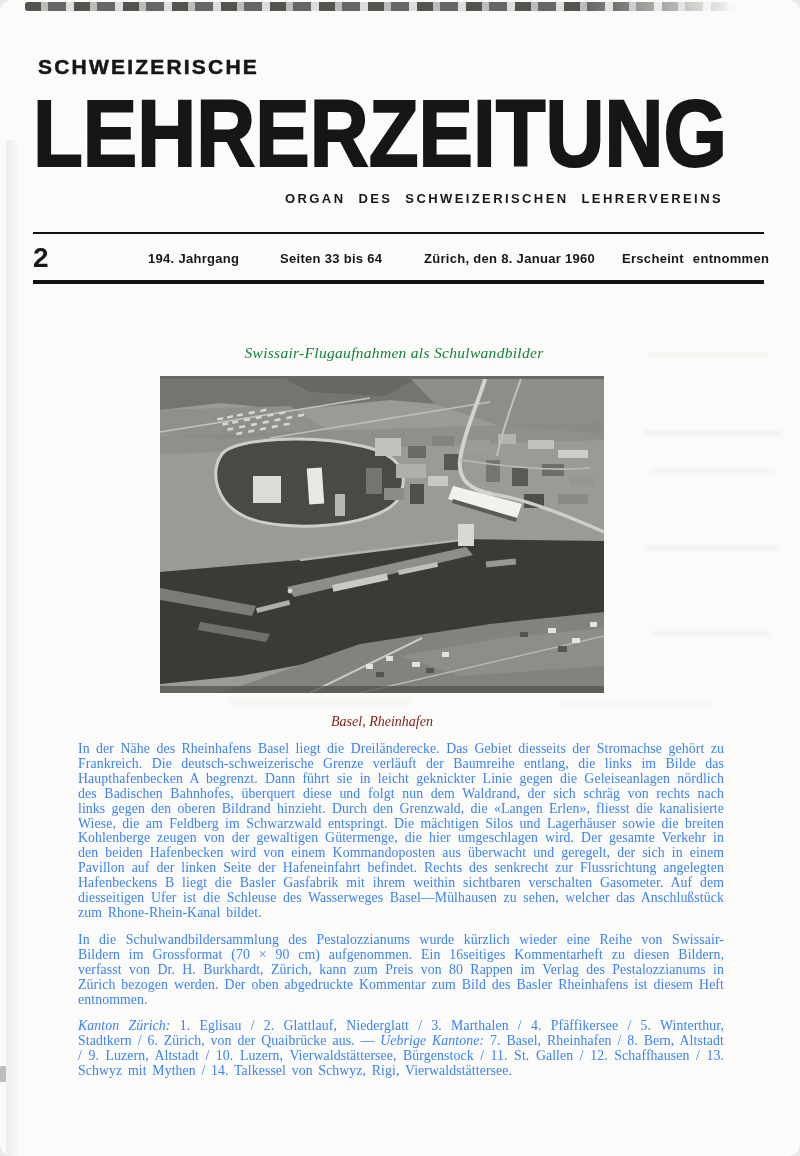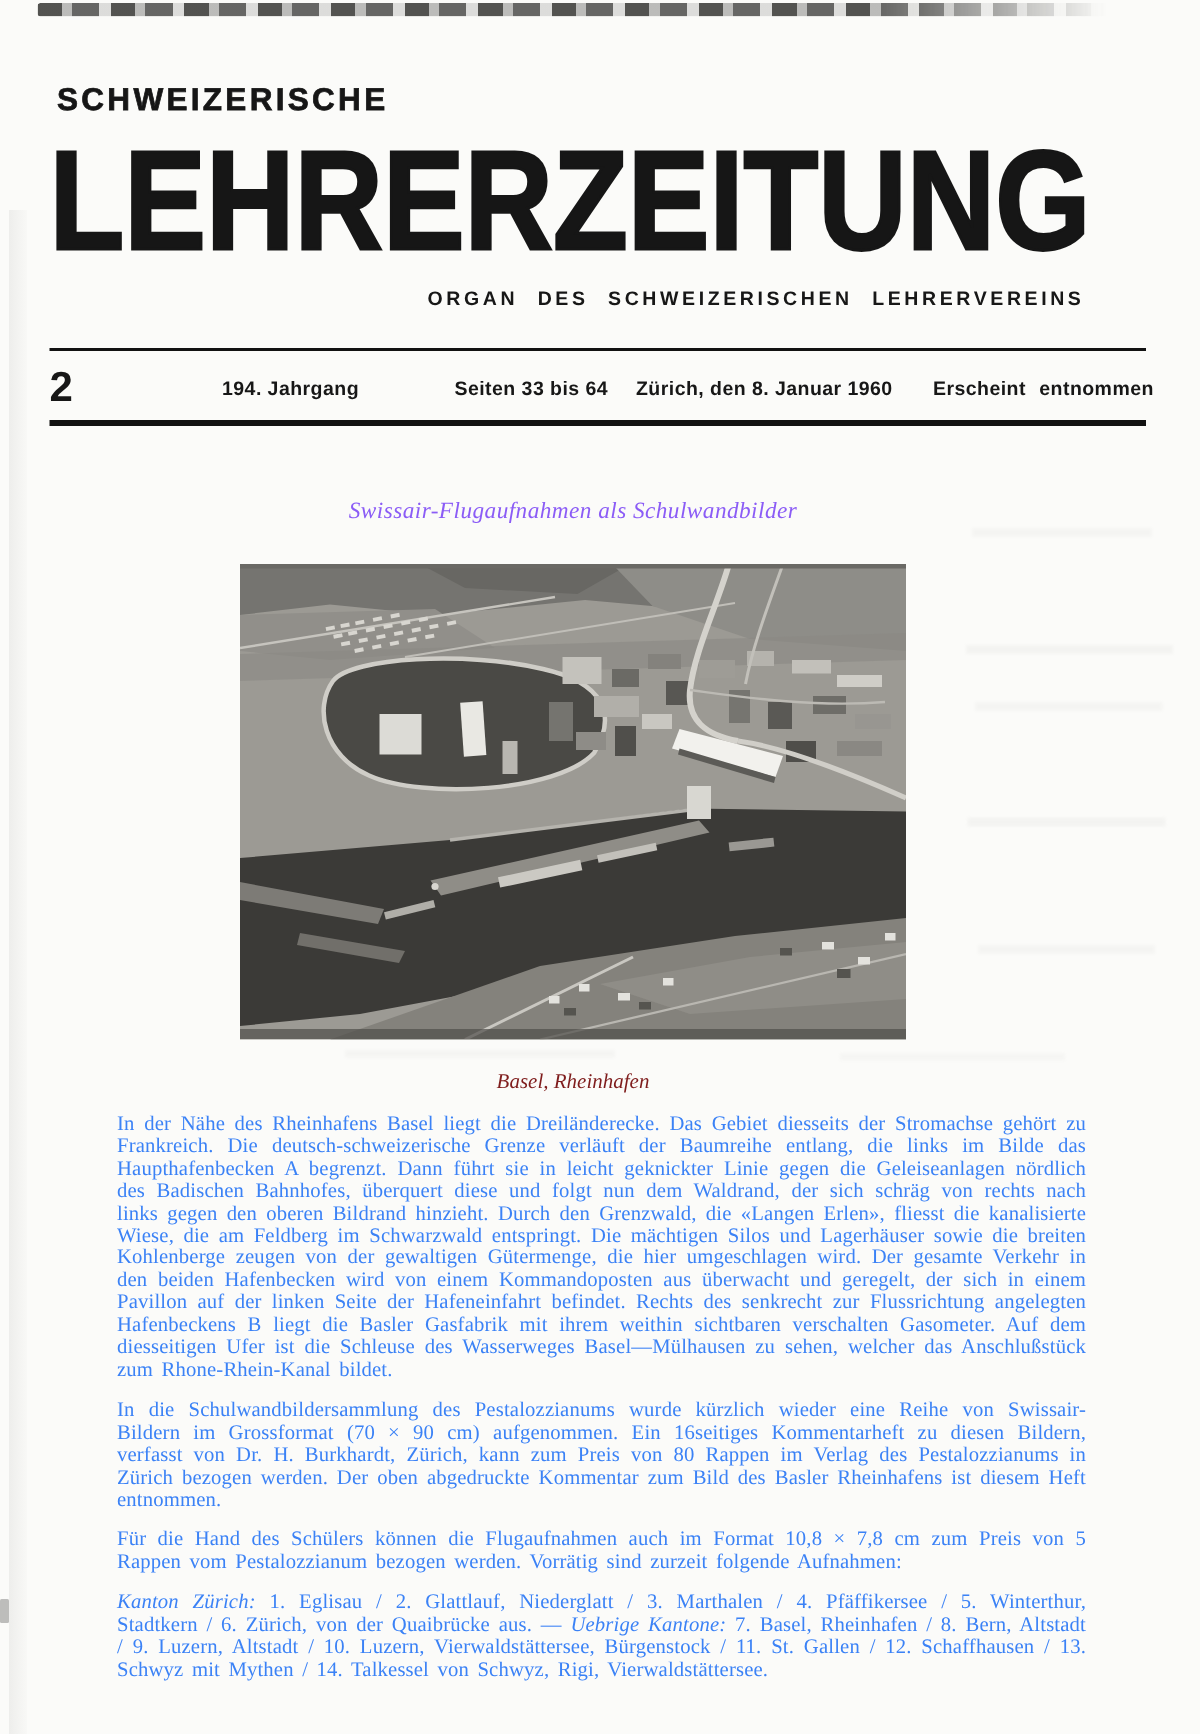--- a/index.html
+++ b/index.html
@@ -1,19 +1,19 @@
 <!DOCTYPE html>
 <html><head>
 <meta charset="utf-8">
 <style>
   html,body{margin:0;padding:0;background:#e9e9e7;}
   .page{
     position:relative; width:800px; height:1156px; margin:0 auto;
     background:#fbfbf9; overflow:hidden;
-    font-family:"Liberation Serif", serif; color:#1b1b1b;
+    font-family:"Liberation Serif", serif; color:#1b1b1b;border-radius:12px;
   }
   
   .scan-bar-top{
     position:absolute; left:25px; top:2px; width:720px; height:9px;
     background:repeating-linear-gradient(90deg,
       rgba(45,45,43,.82) 0 16px, rgba(110,110,108,.45) 16px 23px,
       rgba(52,52,50,.75) 23px 41px, rgba(150,150,148,.30) 41px 49px);
     -webkit-mask-image:linear-gradient(90deg,#000 0%,#000 78%,transparent 99%);
             mask-image:linear-gradient(90deg,#000 0%,#000 78%,transparent 99%);
     border-radius:2px; filter:blur(.4px);
@@ -46,28 +46,28 @@
   }
   
   .rule{position:absolute; left:33px; width:731px; background:#121212;}
   .rule.thin{top:232px; height:2px;}
   .rule.thick{top:280px; height:4px;}
   .issue-bar{position:absolute; left:0; top:0; width:800px; height:0;
     font-family:"Liberation Sans", sans-serif; color:#171717;}
   .issue-no{position:absolute; left:33px; top:244px; font-size:28px; font-weight:800; line-height:1;}
   .meta{position:absolute; top:251px; font-size:13px; font-weight:700; letter-spacing:.3px;}
   .meta.volume{left:148px;}
-  .meta.pages{left:280px;margin-left:23px;}
+  .meta.pages{left:280px;}
   .meta.dateplace{left:424px;}
   .meta.frequency{left:622px; word-spacing:5px;}
   
   .article-title{
-    position:absolute; left:160px; top:332px; width:444px; margin:0;
+    position:absolute; left:160px; top:332px; width:444px; margin:12px;
     text-align:center; font-style:italic; font-weight:500;
-    font-size:15.5px; letter-spacing:.3px; color:#8b5cf6;
+    font-size:15.5px; letter-spacing:.3px; color:#15803d;
   }
   .photo{position:absolute; left:160px; top:376px; width:444px; height:317px; display:block;}
   .photo-caption{
     position:absolute; left:160px; top:714px; width:444px; text-align:center;
     font-style:italic; font-size:14px; color:#7f1d1d;
   }
   .body{
     position:absolute; left:78px; top:742px; width:646px;
     font-size:13.8px; line-height:14.9px; text-align:justify;
     word-spacing:2.1px; letter-spacing:.1px; color:#3b82f6;
@@ -221,17 +221,16 @@
 
       <rect x="0" y="0" width="444" height="3" fill="#6a6965"></rect>
       <rect x="0" y="310" width="444" height="7" fill="#4e4d49" opacity=".7"></rect>
     </svg>
 
     <div class="photo-caption">Basel, Rheinhafen</div>
 
     <section class="body">
       <p>In der Nähe des Rheinhafens Basel liegt die Dreiländerecke. Das Gebiet diesseits der Stromachse gehört zu Frankreich. Die deutsch-schweizerische Grenze verläuft der Baumreihe entlang, die links im Bilde das Haupthafenbecken A begrenzt. Dann führt sie in leicht geknickter Linie gegen die Geleiseanlagen nördlich des Badischen Bahnhofes, überquert diese und folgt nun dem Waldrand, der sich schräg von rechts nach links gegen den oberen Bildrand hinzieht. Durch den Grenzwald, die «Langen Erlen», fliesst die kanalisierte Wiese, die am Feldberg im Schwarzwald entspringt. Die mächtigen Silos und Lagerhäuser sowie die breiten Kohlenberge zeugen von der gewaltigen Gütermenge, die hier umgeschlagen wird. Der gesamte Verkehr in den beiden Hafenbecken wird von einem Kommandoposten aus überwacht und geregelt, der sich in einem Pavillon auf der linken Seite der Hafeneinfahrt befindet. Rechts des senkrecht zur Flussrichtung angelegten Hafenbeckens B liegt die Basler Gasfabrik mit ihrem weithin sichtbaren verschalten Gasometer. Auf dem diesseitigen Ufer ist die Schleuse des Wasserweges Basel—Mülhausen zu sehen, welcher das Anschlußstück zum Rhone-Rhein-Kanal bildet.</p>
       <p>In die Schulwandbildersammlung des Pestalozzianums wurde kürzlich wieder eine Reihe von Swissair-Bildern im Grossformat (70 × 90 cm) aufgenommen. Ein 16seitiges Kommentarheft zu diesen Bildern, verfasst von Dr. H. Burkhardt, Zürich, kann zum Preis von 80 Rappen im Verlag des Pestalozzianums in Zürich bezogen werden. Der oben abgedruckte Kommentar zum Bild des Basler Rheinhafens ist diesem Heft entnommen.</p>
-      <p>Für die Hand des Schülers können die Flugaufnahmen auch im Format 10,8 × 7,8 cm zum Preis von 5 Rappen vom Pestalozzianum bezogen werden. Vorrätig sind zurzeit folgende Aufnahmen:</p>
       <p><em>Kanton Zürich:</em><span> 1. Eglisau / 2. Glattlauf, Niederglatt / 3. Marthalen / 4. Pfäffikersee / 5. Winterthur, Stadtkern / 6. Zürich, von der Quaibrücke aus. — </span><em>Uebrige Kantone:</em><span> 7. Basel, Rheinhafen / 8. Bern, Altstadt / 9. Luzern, Altstadt / 10. Luzern, Vierwaldstättersee, Bürgenstock / 11. St. Gallen / 12. Schaffhausen / 13. Schwyz mit Mythen / 14. Talkessel von Schwyz, Rigi, Vierwaldstättersee.</span></p>
     </section>
   </main>
 </div>
 
 </body></html>

